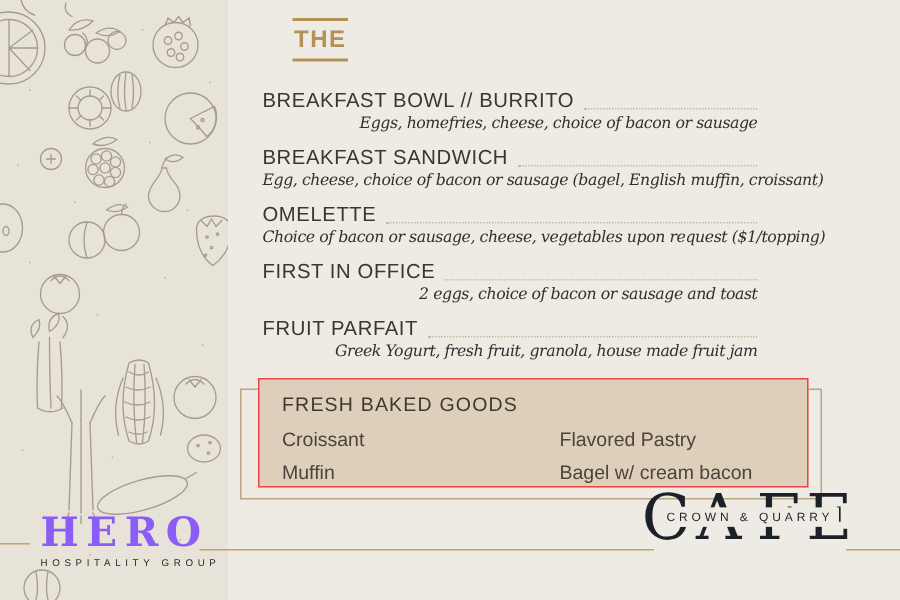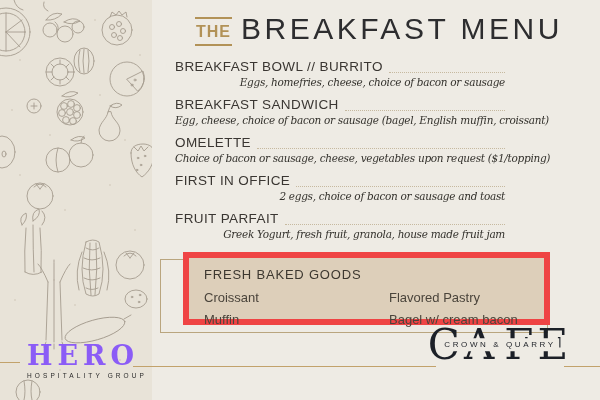--- a/index.html
+++ b/index.html
@@ -22,22 +22,22 @@
   .item-head { display:flex; align-items:center; gap:6px; }
   .item-name { font-size:13.5px; color:#3a3632; letter-spacing:0.4px; white-space:nowrap; line-height:14px; }
   .item-leader { flex:1; height:10px; border-bottom:1px dotted #c6b99f; }
   .item-desc {
     font-family:"DejaVu Serif",serif; font-style:italic; font-size:10.5px; letter-spacing:-0.3px;
     color:#32302b; margin-top:2px; line-height:12px; white-space:nowrap;text-align:right;
   }
   
   .baked-outline { position:absolute; left:160px; top:259px; width:386px; height:72px; border:1px solid #b9a57e; }
   .baked-box {
-    position:absolute; left:183px; top:252px; width:367px; height:73px; box-sizing:border-box;
-    background:#ddcfba; border:6px solid #ef4444; padding:9px 15px;
+    position:absolute; left:172px; top:252px; width:367px; height:73px; box-sizing:border-box;
+    background:#ddcfba; border:1px solid #ef4444; padding:9px 15px;
   }
   .baked-title { font-size:13px; color:#3d3830; letter-spacing:0.8px; }
   .baked-grid { display:grid; grid-template-columns:185px 1fr; row-gap:7px; margin-top:8px; font-size:13px; color:#4a443b; }
   
   .rule { position:absolute; height:1px; background:#c2a26b; }
   .rule-left  { left:0;   top:362px; width:20px; }
   .rule-mid   { left:133px; top:366px; width:303px; }
   .rule-right { left:564px; top:366px; width:36px; }
   
   .hero-logo { position:absolute; left:27px; top:342px; }
@@ -188,21 +188,20 @@
           <circle cx="15" cy="300" r="0.7"></circle>
         <circle cx="75" cy="305" r="0.7"></circle>
           <circle cx="120" cy="360" r="0.7"></circle>
           <circle cx="60" cy="370" r="0.7"></circle>
       </g>
     </svg>
   </div>
 
   <div class="title-row">
     <span class="title-prefix">THE</span>
-    <span class="title-text">BREAKFAST MENU</span>
   </div>
 
   <div class="menu-list">
     <div class="menu-item">
       <div class="item-head">
         <span class="item-name">BREAKFAST BOWL // BURRITO</span>
         <span class="item-leader"></span>
       </div>
       <div class="item-desc">Eggs, homefries, cheese, choice of bacon or sausage</div>
     </div>

